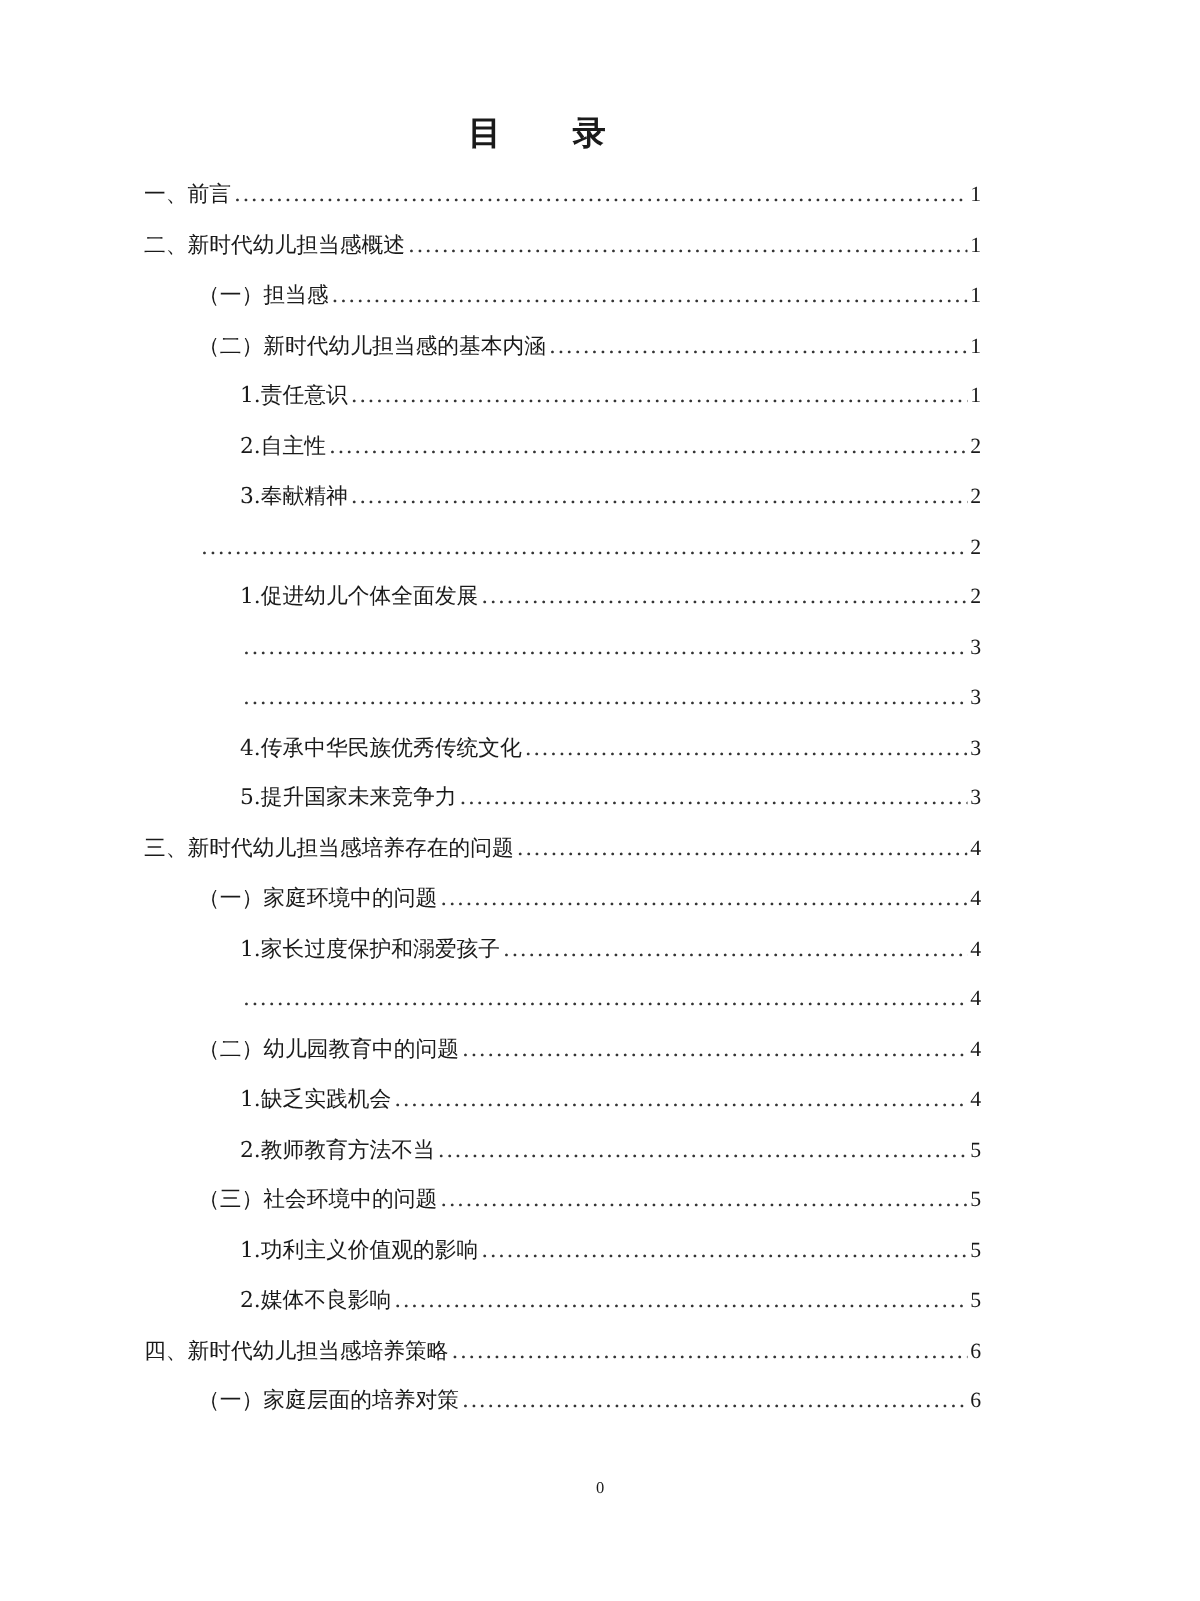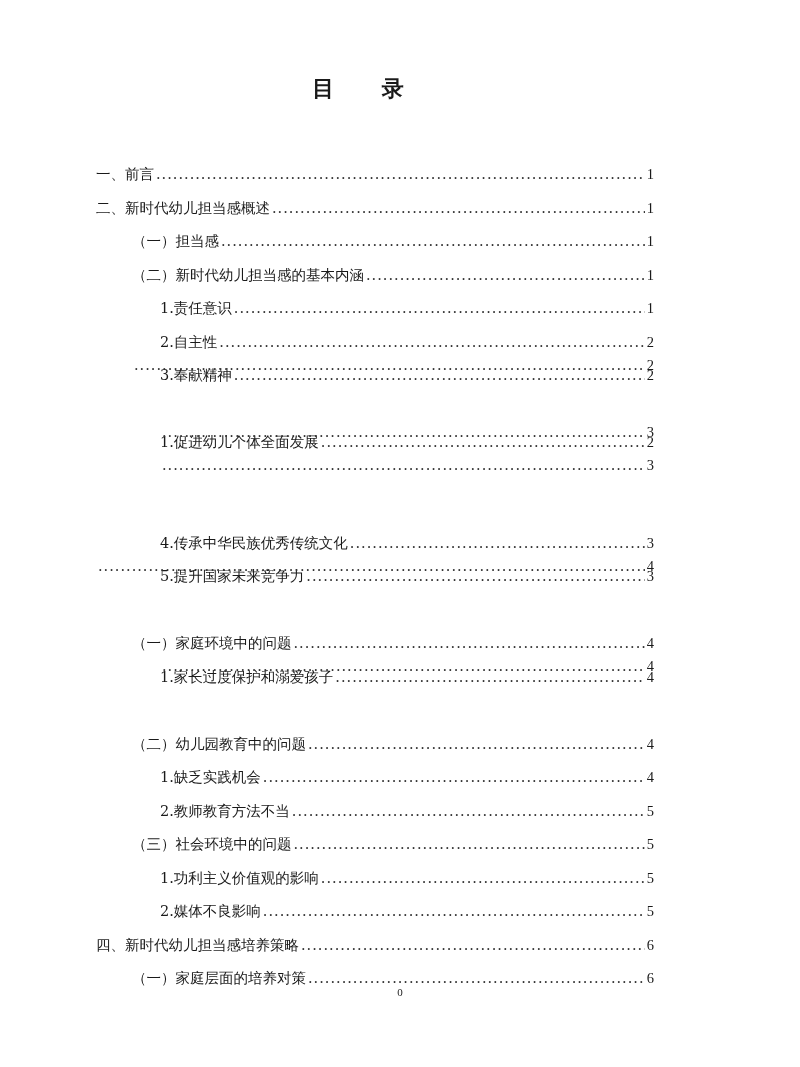--- a/index.html
+++ b/index.html
@@ -5,21 +5,21 @@
   html, body { margin: 0; padding: 0; background: #ffffff; }
   body { width: 800px; height: 1067px; position: relative; overflow: hidden;
          font-family: "DejaVu Serif", "Liberation Serif", serif; color: #1a1a1a; }
   .title { position: absolute; top: 74px; left: 0; width: 716px; text-align: center;
            font-family: "DejaVu Sans", "Liberation Sans", sans-serif; font-weight: bold;
            font-size: 22px; letter-spacing: 20px; padding-left: 20px; box-sizing: border-box; }
   .toc { position: absolute; top: 114px; left: 96px; width: 558px; }
   .row { display: flex; align-items: baseline; height: 33.5px; font-size: 14.5px; line-height: 33.5px; }
   .row.l2 { padding-left: 36px; }
   .row.l3 { padding-left: 64px; }
-  .label { white-space: nowrap; margin-top: 44px; }
+  .label { white-space: nowrap; }
   .dots { flex: 1; overflow: hidden; white-space: nowrap; margin: 0 2px; color: #333; letter-spacing: 1px; }
   .dots::after { content: "........................................................................................................................................................................................................"; }
   .page { white-space: nowrap; font-family: "Liberation Serif", serif; }
   .footer { position: absolute; top: 986px; left: 0; width: 800px; text-align: center;
             font-size: 11px; font-family: "Liberation Serif", serif; }
 </style>
 </head>
 <body>
 
 <div class="title">目  录</div>
@@ -81,20 +81,21 @@
       <span class="label">4.传承中华民族优秀传统文化</span>
       <span class="dots"></span>
       <span class="page">3</span>
     </div>
   <div class="row l3">
       <span class="label">5.提升国家未来竞争力</span>
       <span class="dots"></span>
       <span class="page">3</span>
     </div>
   <div class="row l1">
+      <span class="label">三、新时代幼儿担当感培养存在的问题</span>
       <span class="dots"></span>
       <span class="page">4</span>
     </div>
   <div class="row l2">
       <span class="label">（一）家庭环境中的问题</span>
       <span class="dots"></span>
       <span class="page">4</span>
     </div>
   <div class="row l3">
       <span class="label">1.家长过度保护和溺爱孩子</span>

